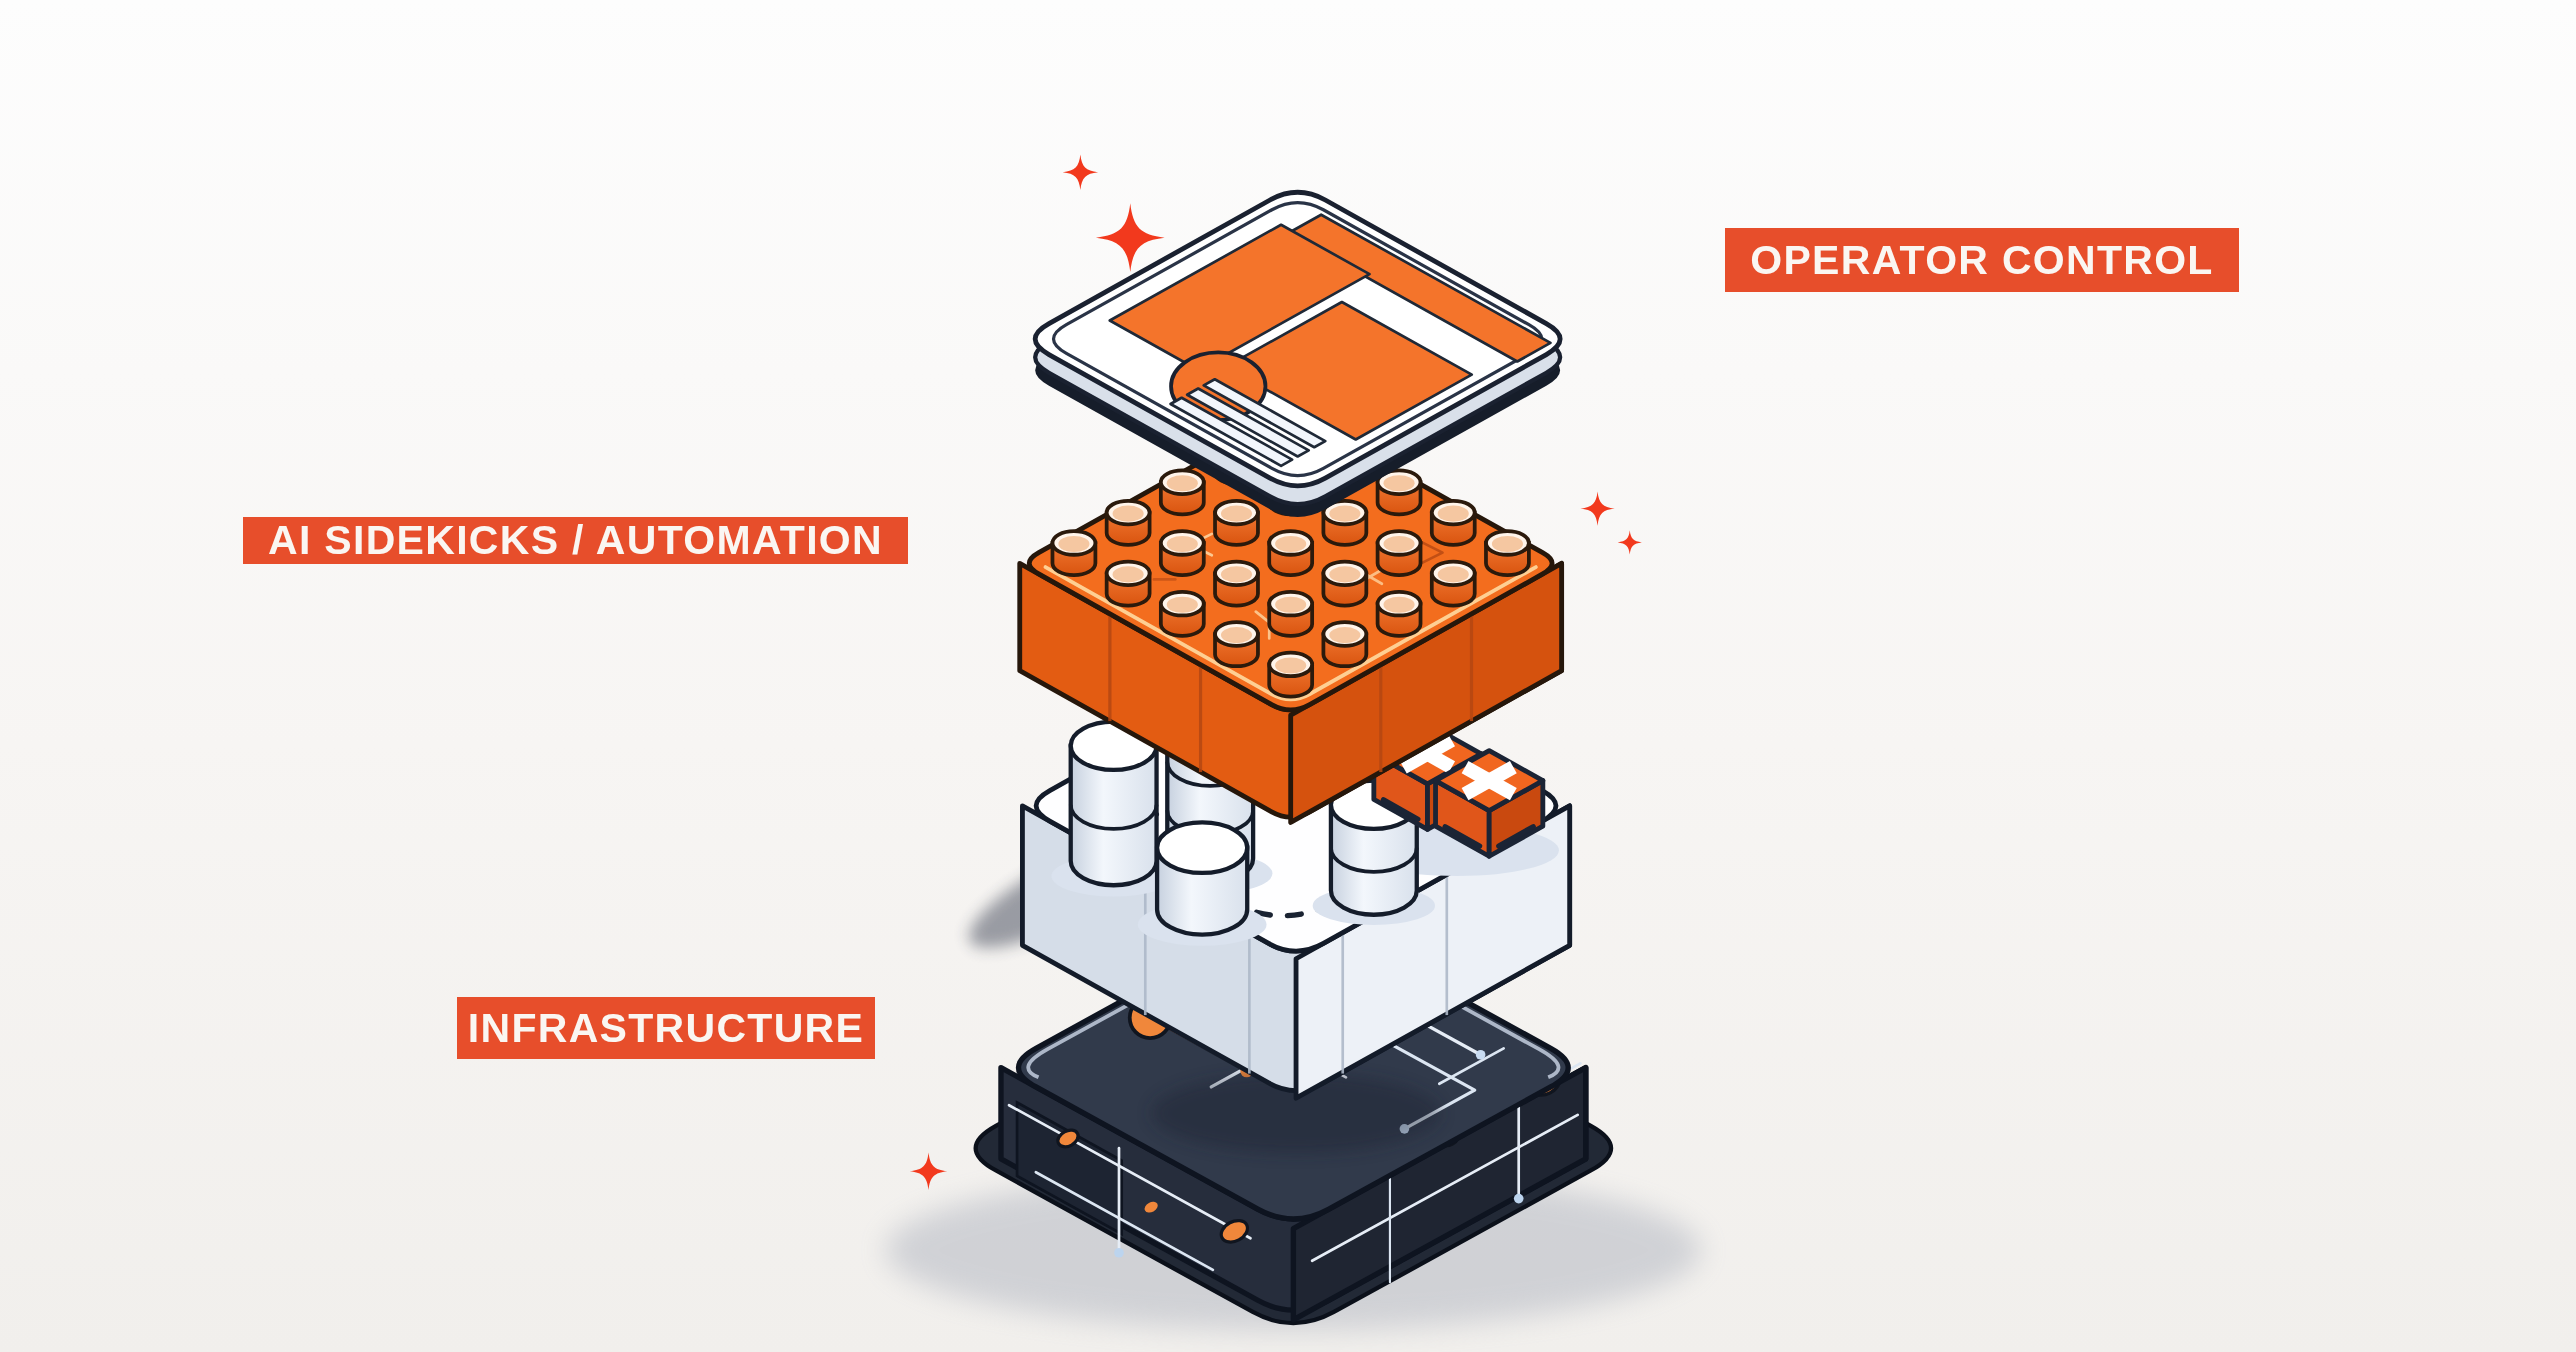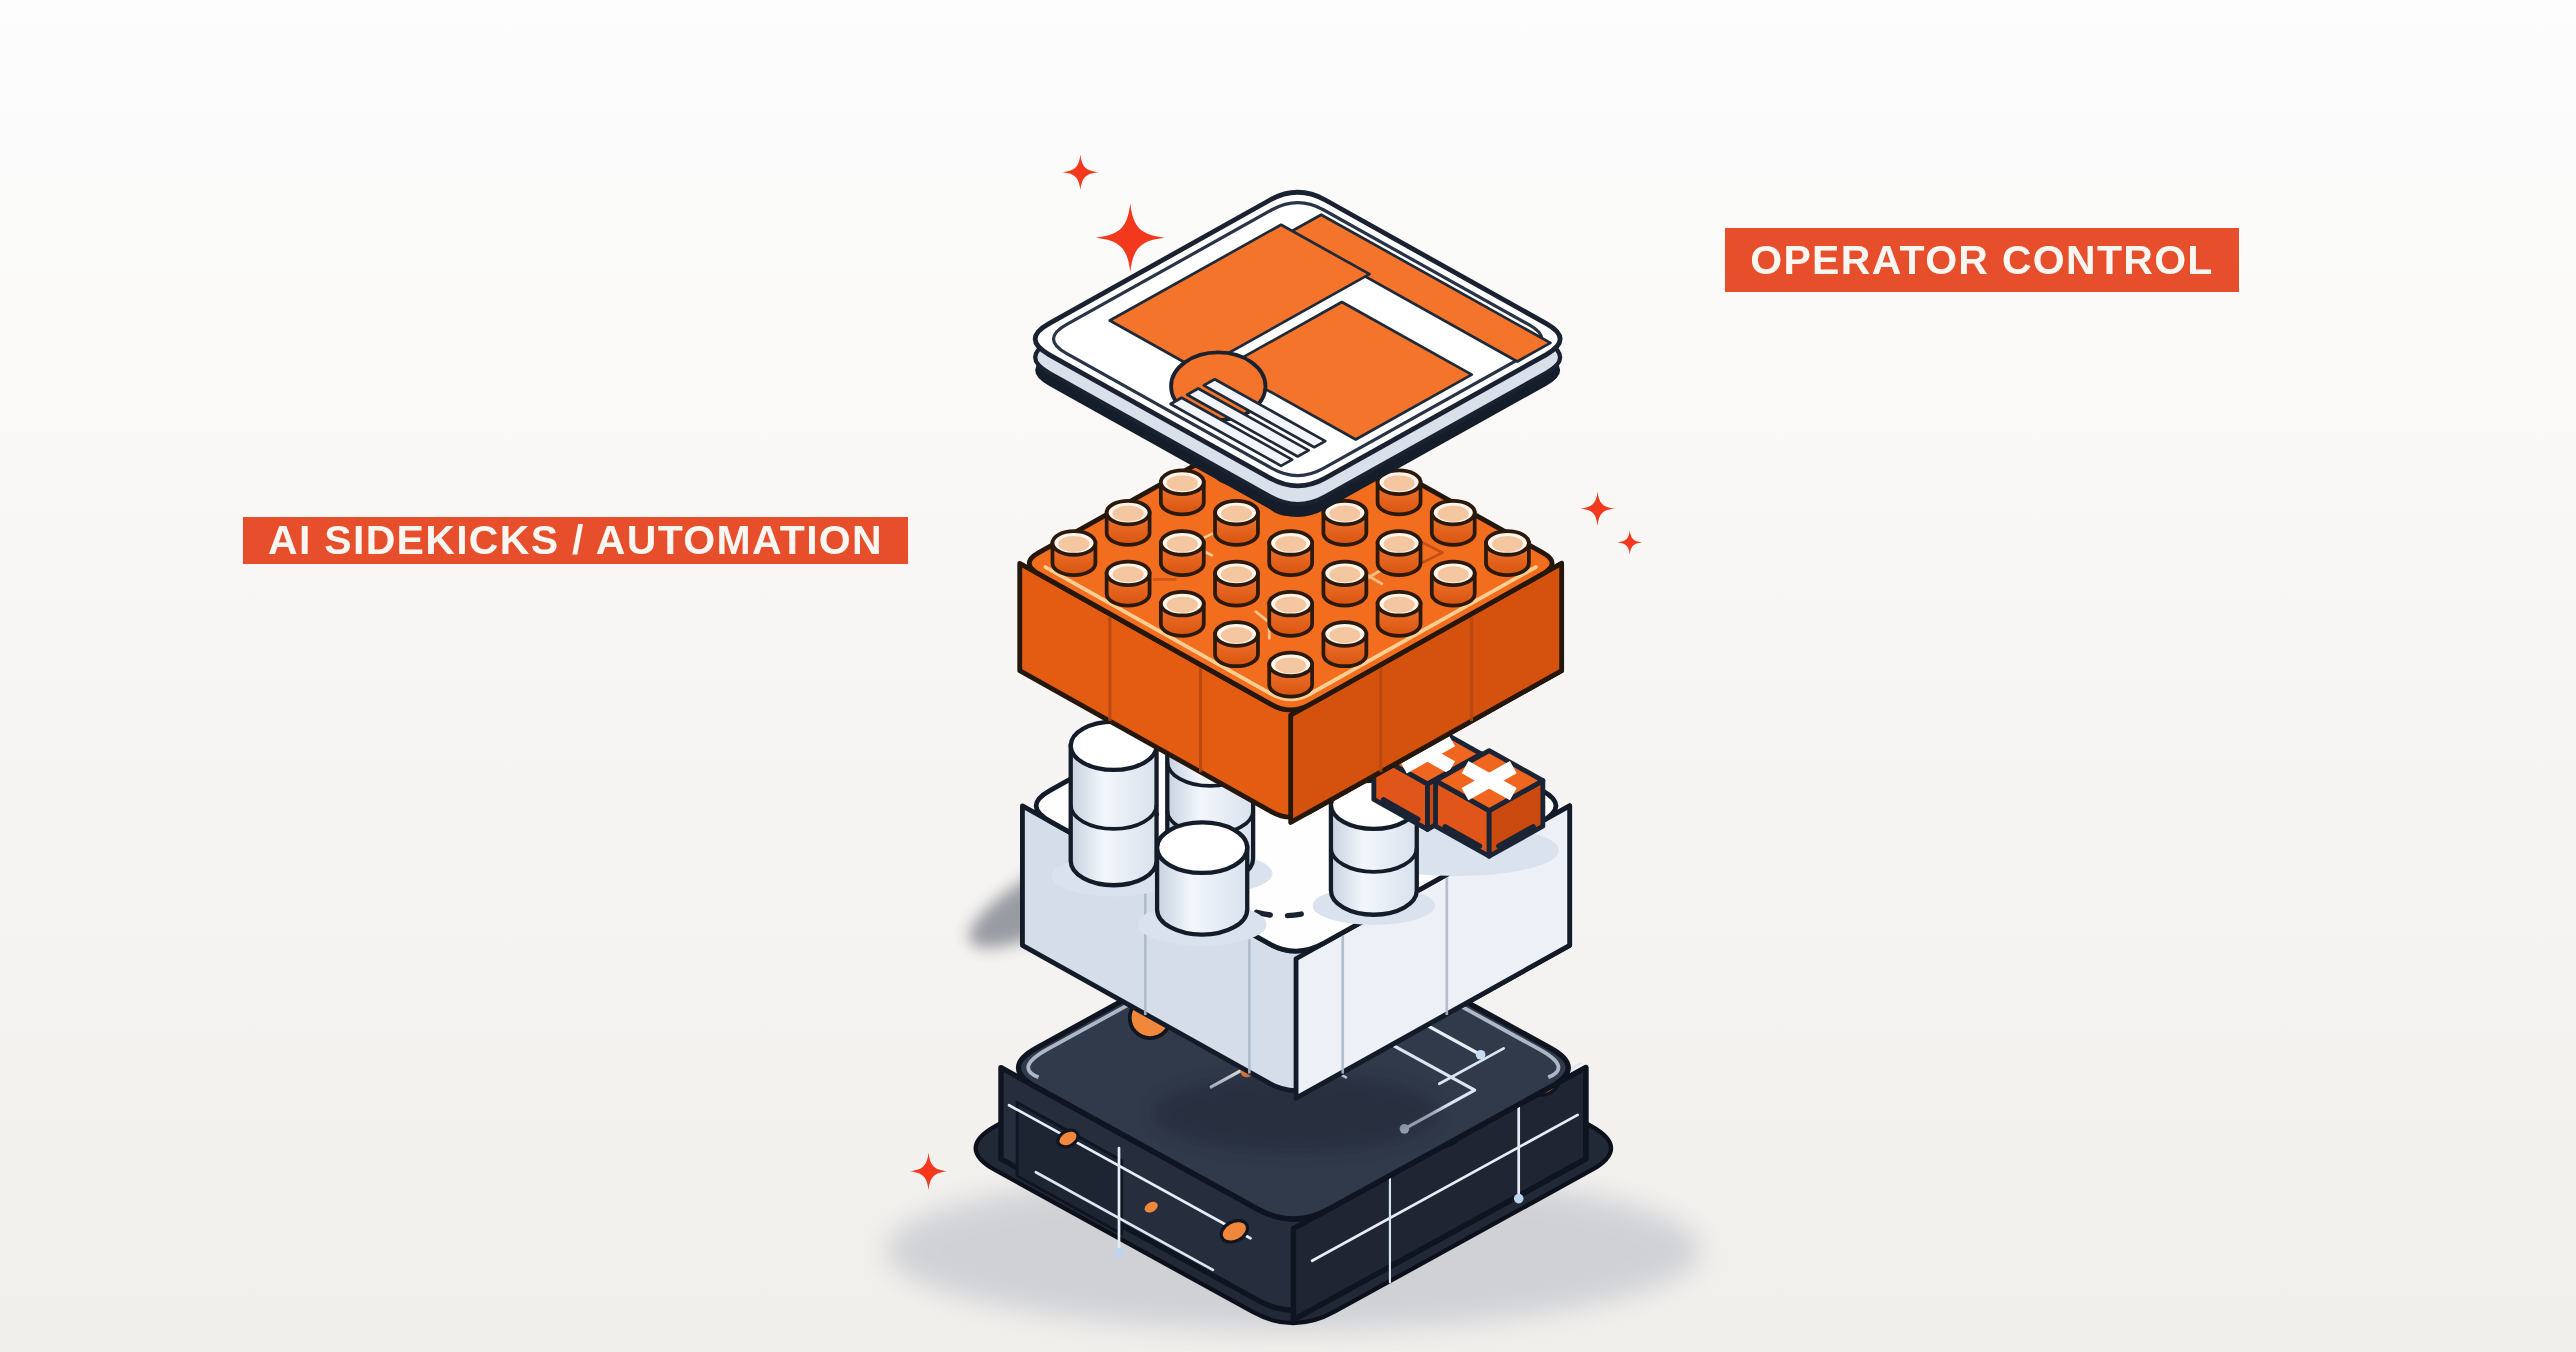--- a/index.html
+++ b/index.html
@@ -343,14 +343,17 @@
     <use href="#sparkle" transform="translate(1730 2183) scale(0.70)"></use>
   </g>
 </svg>
 
 <div class="layer-label label-operator">
   <span>OPERATOR CONTROL</span>
 </div>
 <div class="layer-label label-sidekicks">
   <span>AI SIDEKICKS / AUTOMATION</span>
 </div>
+<div class="layer-label label-infra">
+  <span>INFRASTRUCTURE</span>
 </div>
+</div>
 
 
 </body></html>

